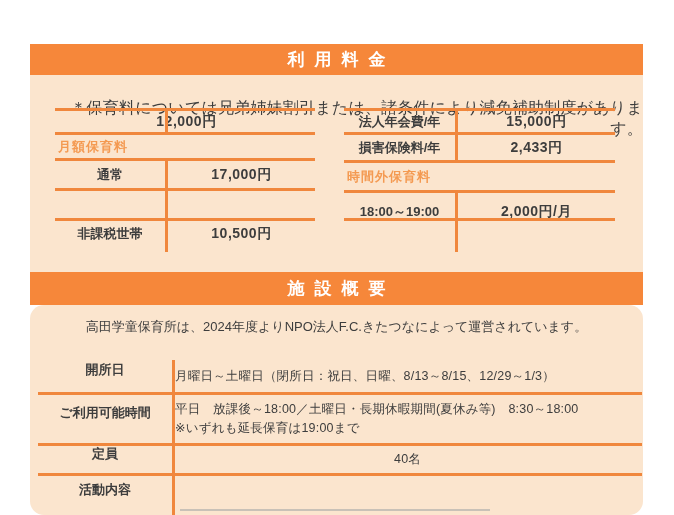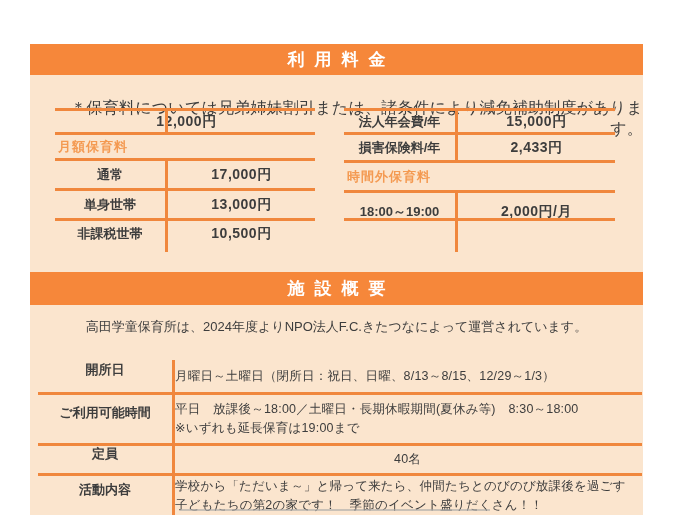--- a/index.html
+++ b/index.html
@@ -25,21 +25,21 @@
   .bar-title{
     color:#ffffff;font-size:17px;font-weight:bold;
     letter-spacing:10px;text-indent:10px;
   }
   
   .sect{
     position:absolute;left:30px;width:613px;
     background:#fbe5ce;
   }
   .body1{top:75px;height:197px;}
-  .body2{top:305px;height:210px;}
+  .body2{top:305px;height:210px;border-radius:14px;}
   .note{
     position:absolute;left:10px;top:23px;
     font-size:16px;letter-spacing:0.2px;text-align:right;
   }
   .intro{
     position:absolute;left:0;right:0;top:13px;
     text-align:center;font-size:13px;
   }
   
   .ftable{position:absolute;top:33px;height:147px;}
@@ -98,24 +98,20 @@
         <span class="fcell fvalue">12,000円</span>
       </div>
       <div class="ln" style="top:24px"></div>
       <div class="srow" style="top:27px;height:23px">月額保育料</div>
       <div class="ln" style="top:50px"></div>
       <div class="frow" style="top:53px;height:27px">
         <span class="fcell flabel">通常</span>
         <span class="fcell fvalue">17,000円</span>
       </div>
       <div class="ln" style="top:80px"></div>
-      <div class="frow" style="top:83px;height:27px">
-        <span class="fcell flabel">単身世帯</span>
-        <span class="fcell fvalue">13,000円</span>
-      </div>
       <div class="ln" style="top:110px"></div>
       <div class="frow" style="top:113px;height:25px">
         <span class="fcell flabel">非課税世帯</span>
         <span class="fcell fvalue">10,500円</span>
       </div>
       <div class="vdiv" style="top:0;height:27px"></div>
       <div class="vdiv" style="top:50px;height:94px"></div>
     </div>
 
     <div class="ftable ftable-right">
@@ -172,23 +168,19 @@
       <div class="grow" style="top:86px;height:27px">
         <div class="glabel">定員</div>
         <div class="gcontent center">
           <div class="l1">40名</div>
         </div>
       </div>
       <div class="ln" style="top:113px"></div>
 
       <div class="grow" style="top:116px;height:39px">
         <div class="glabel">活動内容</div>
-        <div class="gcontent">
-          <div class="l1">学校から「ただいま～」と帰って来たら、仲間たちとのびのび放課後を過ごす</div>
-          <div class="l2">子どもたちの第2の家です！　季節のイベント盛りだくさん！！</div>
-        </div>
       </div>
     </div>
   </div>
 
   <div class="cutline" style="left:180px;top:509px;width:310px;height:2px"></div>
 
 </div>
 
 </body></html>

